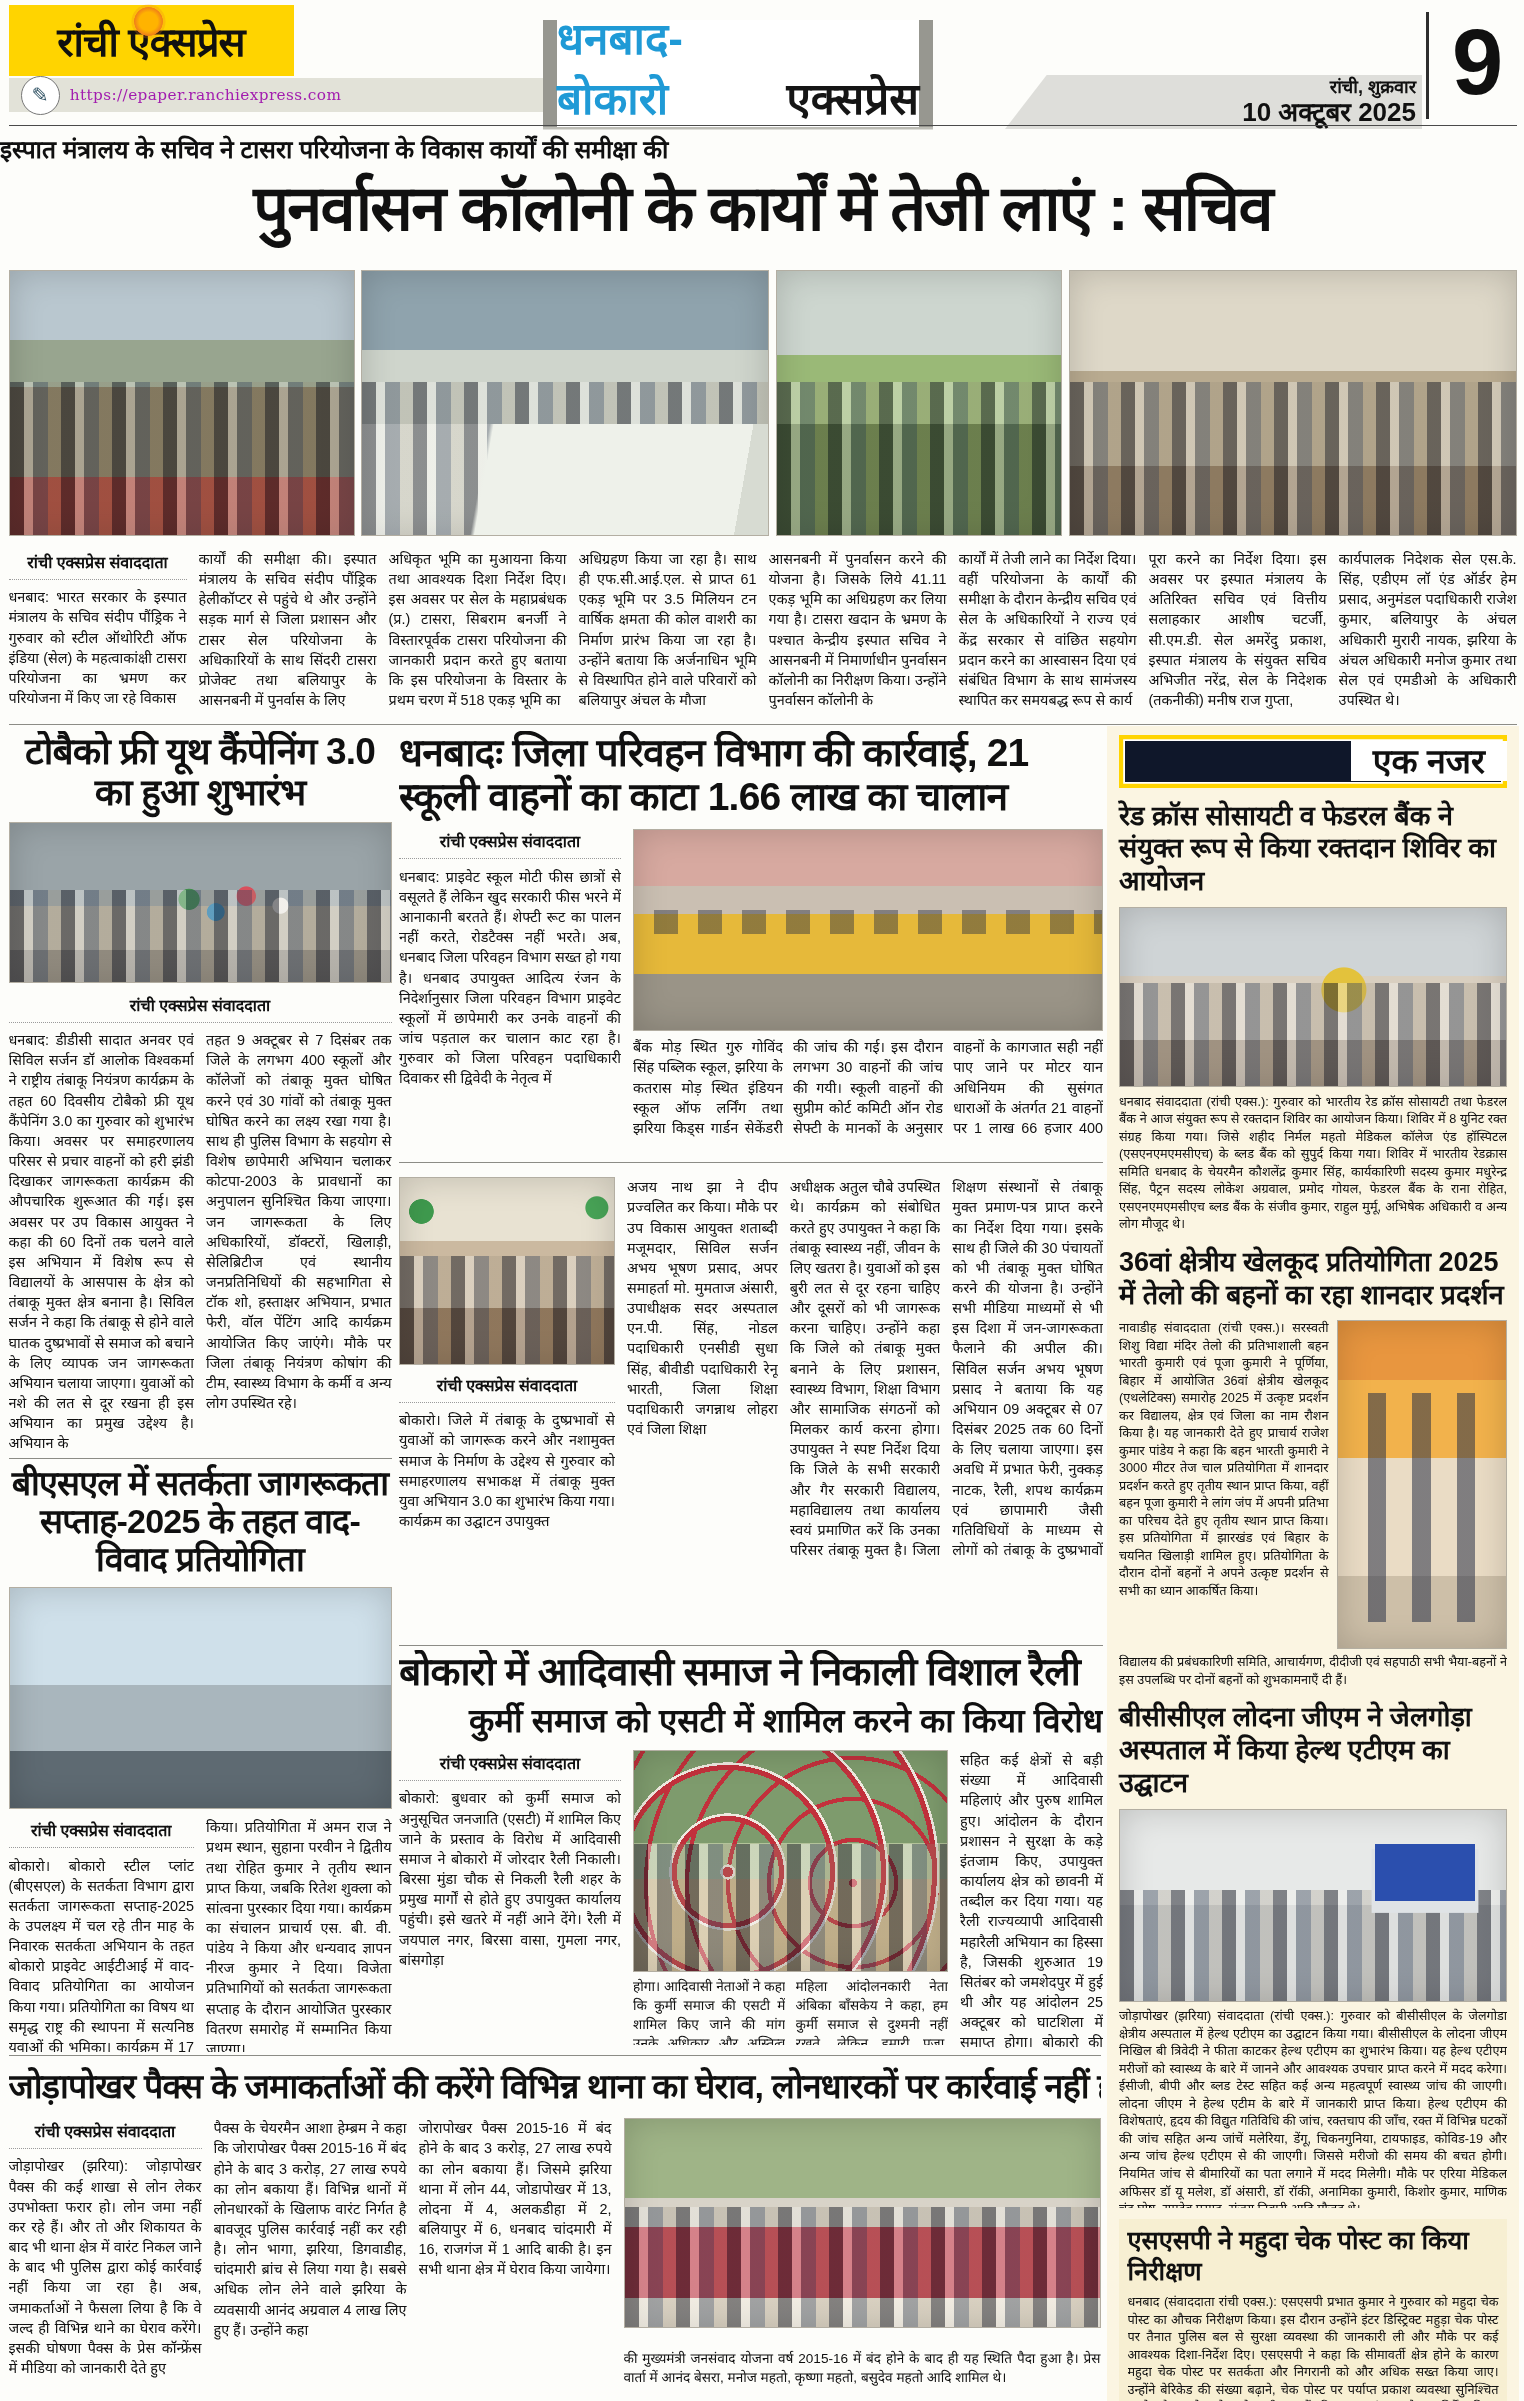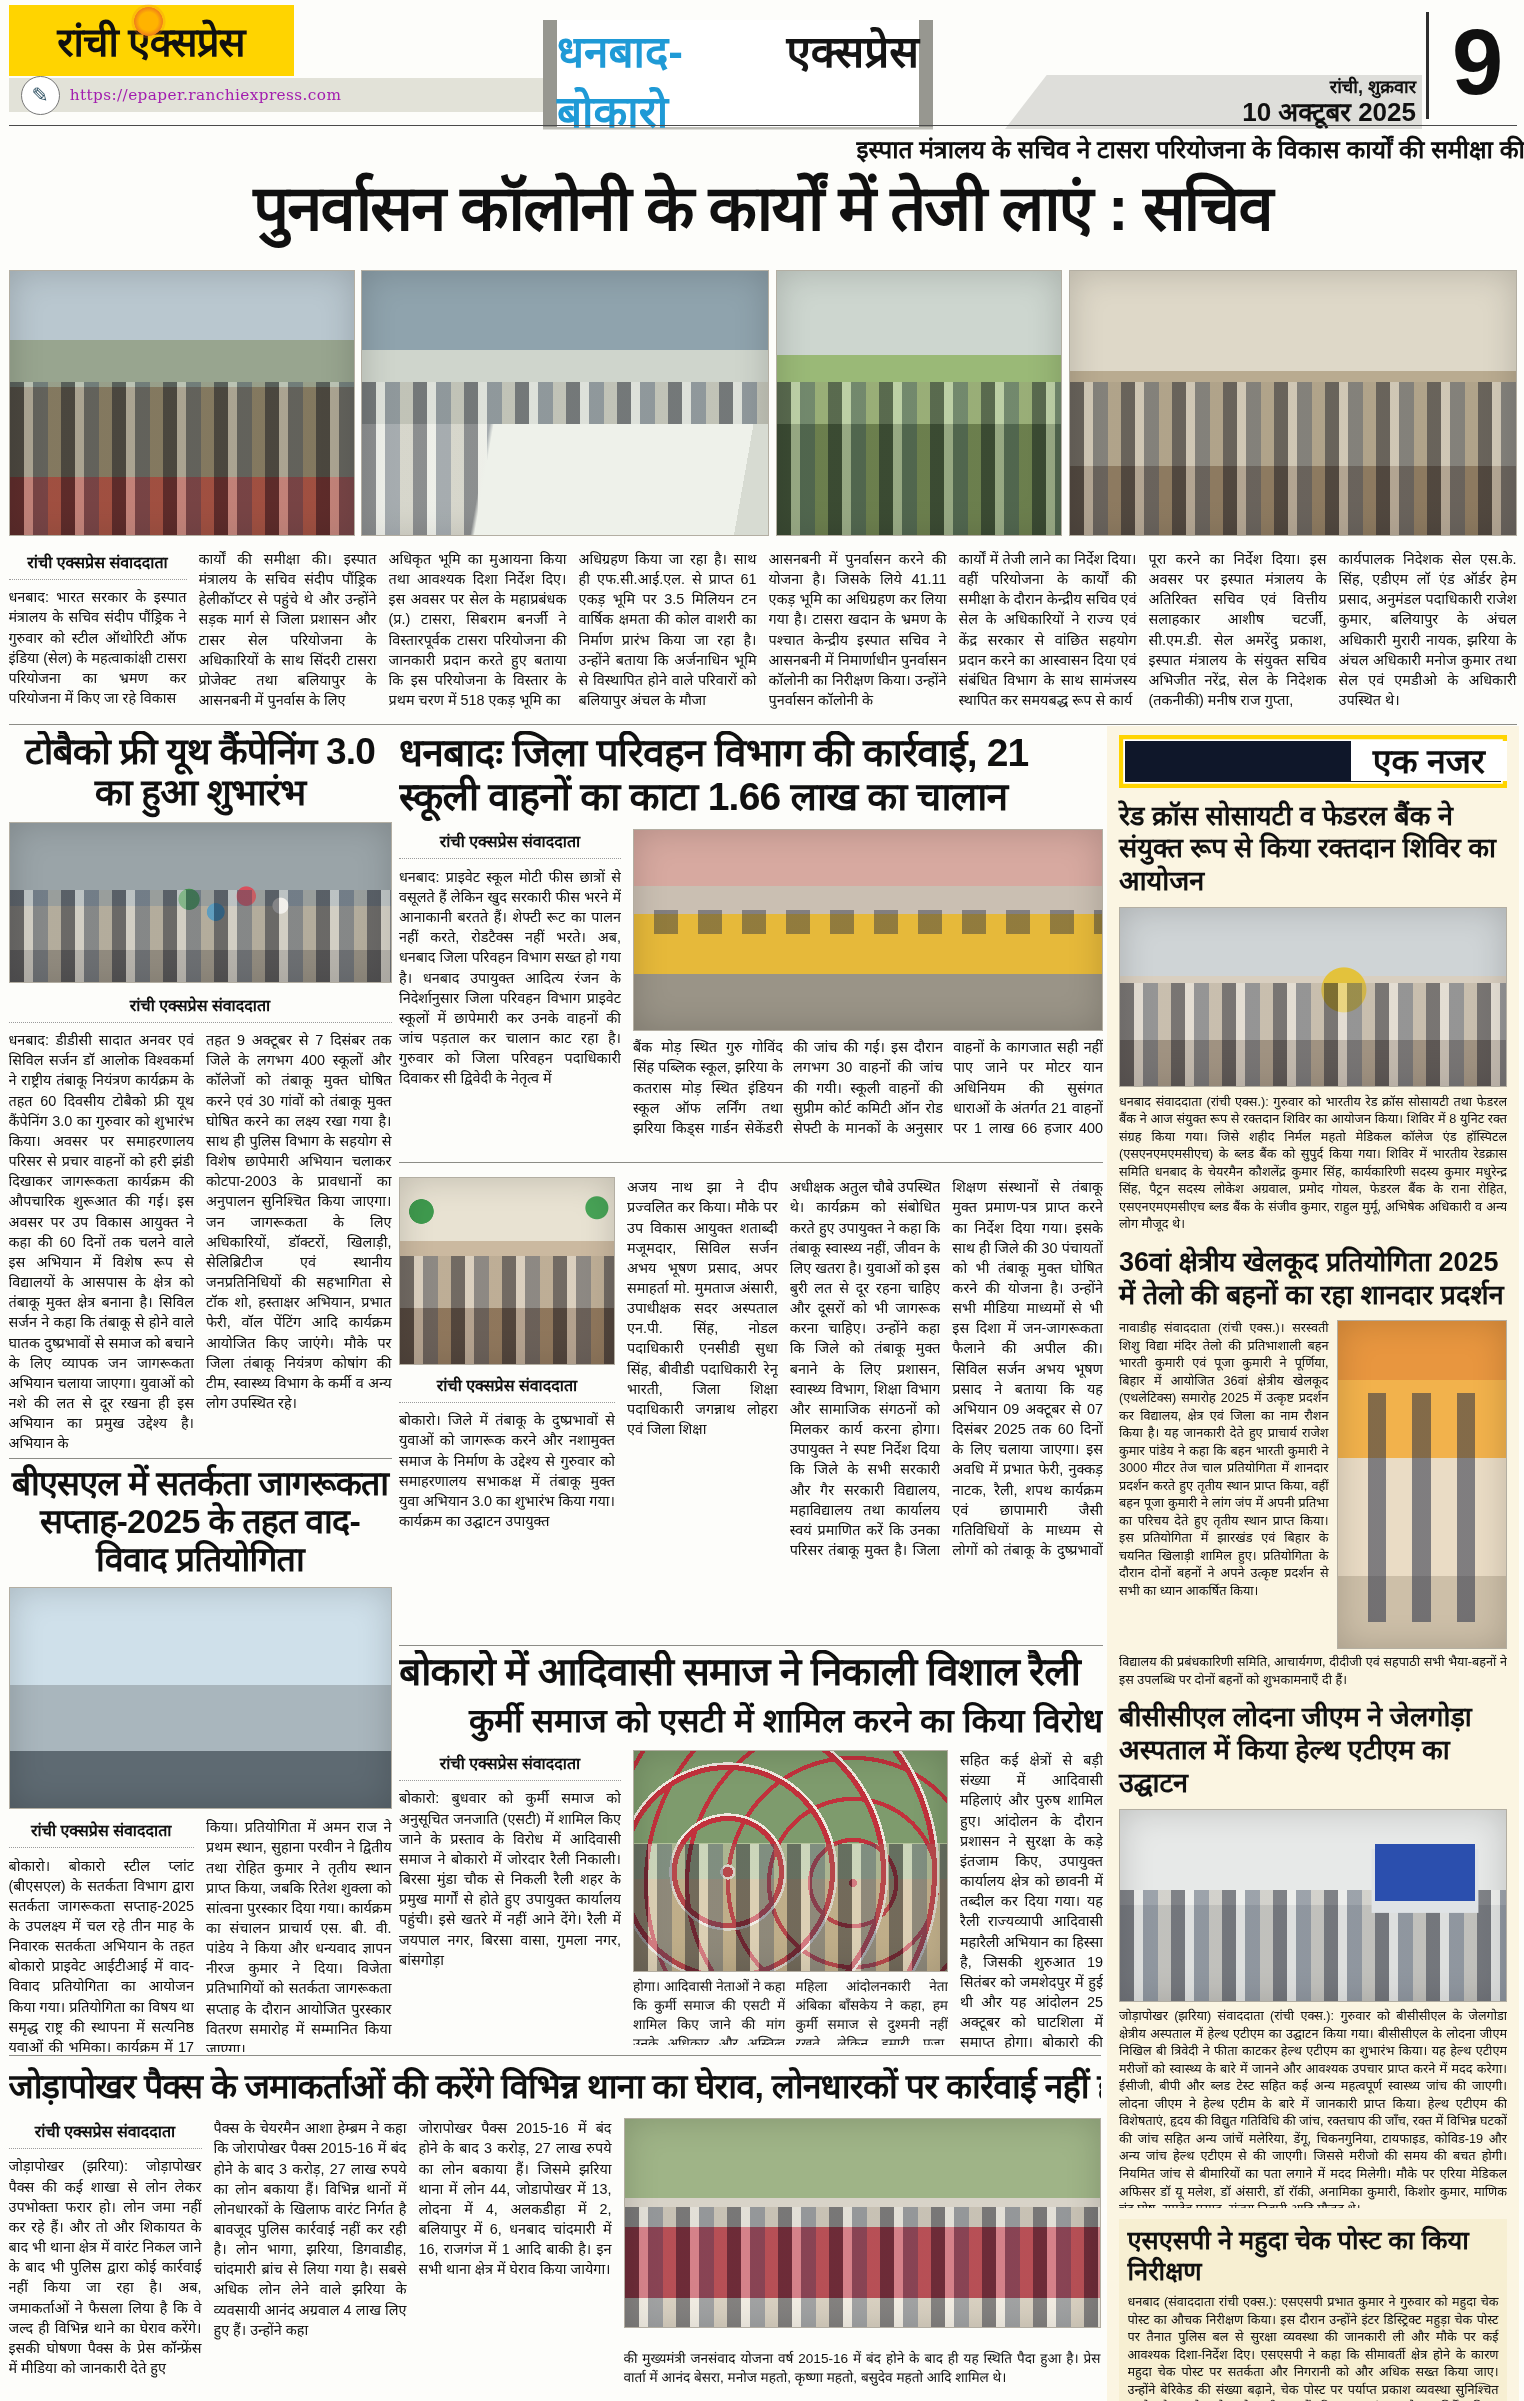--- a/index.html
+++ b/index.html
@@ -16,35 +16,35 @@
        background:radial-gradient(circle,#ffb300 0 45%,#f07d1a 70%,transparent 72%);
        box-shadow:0 0 0 2.5px rgba(240,125,26,.25)}
   .url-strip{left:8.5px;top:78px;width:901px;height:34px;background:#e2e2d8;position:absolute;
              display:flex;align-items:center}
   .ep-icon{width:39px;height:39px;border-radius:50%;background:#fff;border:1.7px solid #777;
            margin-left:12px;margin-right:10.2px;display:flex;align-items:center;justify-content:center;
            font-size:20.4px;color:#356;flex:0 0 auto}
   .url-text{font-family:"DejaVu Serif",serif;font-size:15.3px;letter-spacing:0.4px;color:#a21caf}
   .mast-box{left:543px;top:20.4px;width:390px;height:107px;background:#fff;position:absolute;
             border-left:14.4px solid #979790;border-right:14.4px solid #979790;
-            box-shadow:0 2.5px 0 #bdbdb6;display:flex;align-items:flex-start;justify-content:center;gap:27px}
+            box-shadow:0 2.5px 0 #bdbdb6;display:flex;align-items:flex-end;justify-content:center;gap:27px}
   .mast-blue{color:#1f9ad6;font-size:44px;font-weight:900}
   .mast-black{color:#151515;font-size:44px;font-weight:900}
   .date-shape{left:1005px;top:75px;width:417px;height:54px;background:#dededa;position:absolute;
               clip-path:polygon(10% 0,100% 0,100% 100%,0 100%)}
   .date-text{left:1128px;top:78px;width:288px;position:absolute;text-align:right;line-height:1.1}
   .date-day{font-size:18px;font-weight:700}
   .date-date{font-size:26px;font-weight:800}
   .pg-rule{left:1426px;top:12px;width:2.5px;height:107px;background:#2e2e2e;position:absolute}
   .pgno{left:1435px;top:3.4px;width:85px;height:119px;position:absolute;display:flex;align-items:center;
         justify-content:center;font-size:92px;font-weight:900}
   .hdr-rule{left:8.5px;top:125px;width:1508px;height:0;border-top:1.7px solid #4a4a4a;position:absolute}
 
   
-  .kicker{left:0;top:132px;width:1525px;text-align:right;font-size:24.6px;font-weight:700;position:absolute}
+  .kicker{left:0;top:132px;width:1525px;text-align:left;font-size:24.6px;font-weight:700;position:absolute}
   .main-hl{left:0;top:163px;width:1525px;text-align:center;font-size:63px;font-weight:900;
            letter-spacing:-1.7px;position:absolute}
 
   
   .strip{left:8.5px;top:270px;width:1508px;height:266px;display:flex;gap:6.8px;position:absolute}
   .ph{position:relative;overflow:hidden;border:0.8px solid #b3aea2;background:#b9b2a2;
       box-shadow:inset 0 0 34px rgba(0,0,0,.18)}
   .crowd::before{content:"";position:absolute;left:0;right:0;bottom:0;height:58%;
       background:repeating-linear-gradient(90deg,rgba(25,28,38,.50) 0 13.6px,rgba(244,244,240,.38) 13.6px 23px,
       rgba(66,78,96,.45) 23px 38px,rgba(150,140,120,.25) 38px 51px)}

